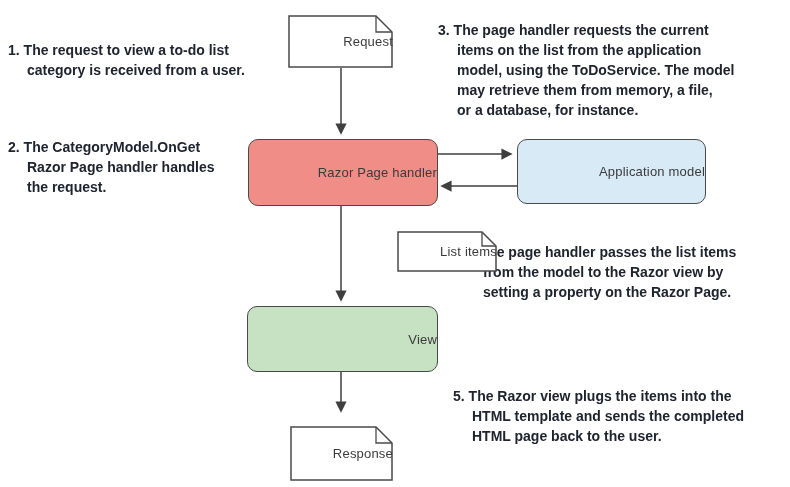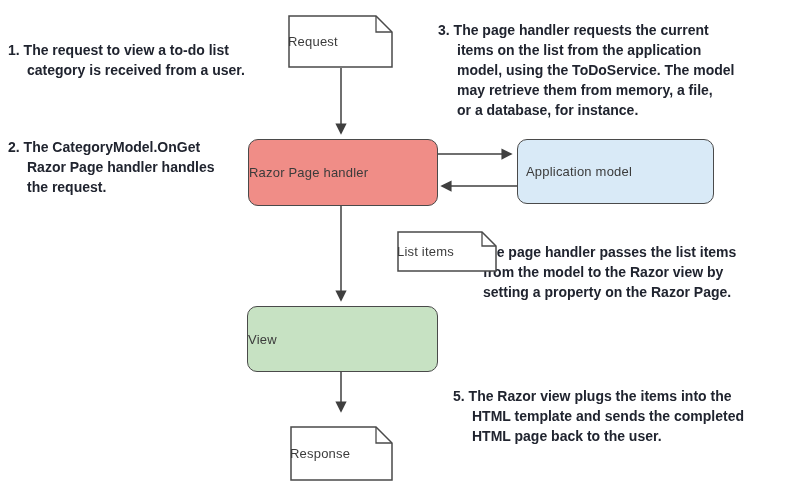--- a/index.html
+++ b/index.html
@@ -22,21 +22,21 @@
   }
   .arrow-line {
     stroke: var(--arrow, #3f3f3f);
     stroke-width: 1.5;
     fill: none;
   }
   .node {
     position: absolute;
     display: flex;
     align-items: center;
-    justify-content: flex-start;
+    justify-content: flex-end;
   }
   .node .label {
     position: relative;
     z-index: 2;
     font-size: 13px;
     color: var(--label-text, #3b3b3b);
     letter-spacing: 0.2px;
   }
   .rounded-box {
     border: 1.6px solid var(--border, #4a4a4a);
@@ -68,21 +68,21 @@
     font-size: 14px;
     line-height: 20px;
     color: var(--annotation-text, #20242f);
     white-space: pre-line;
     padding-left: 19px;
     text-indent: -19px;
   }
   
   #node-request    { left: 288px; top: 15px;  width: 105px; height: 53px; }
   #node-handler    { left: 248px; top: 139px; width: 188px; height: 65px; }
-  #node-model      { left: 517px; top: 139px; width: 187px; height: 63px; padding-left: 8px; }
+  #node-model      { left: 517px; top: 139px; width: 187px; height: 63px; }
   #node-list-items { left: 357px; top: 231px; width: 100px; height: 41px; margin-left: 40px; }
   #node-view       { left: 247px; top: 306px; width: 189px; height: 64px; }
   #node-response   { left: 290px; top: 417px; width: 103px; height: 55px; margin-top: 9px; }
   
   #annotation-1 { left: 8px;   top: 31px;  width: 290px; margin-top: 9px; }
   #annotation-2 { left: 8px;   top: 137px; width: 270px; }
   #annotation-3 { left: 438px; top: 20px;  width: 352px; }
   #annotation-4 { left: 464px; top: 242px; width: 330px; }
   #annotation-5 { left: 453px; top: 386px; width: 340px; }
 </style>

